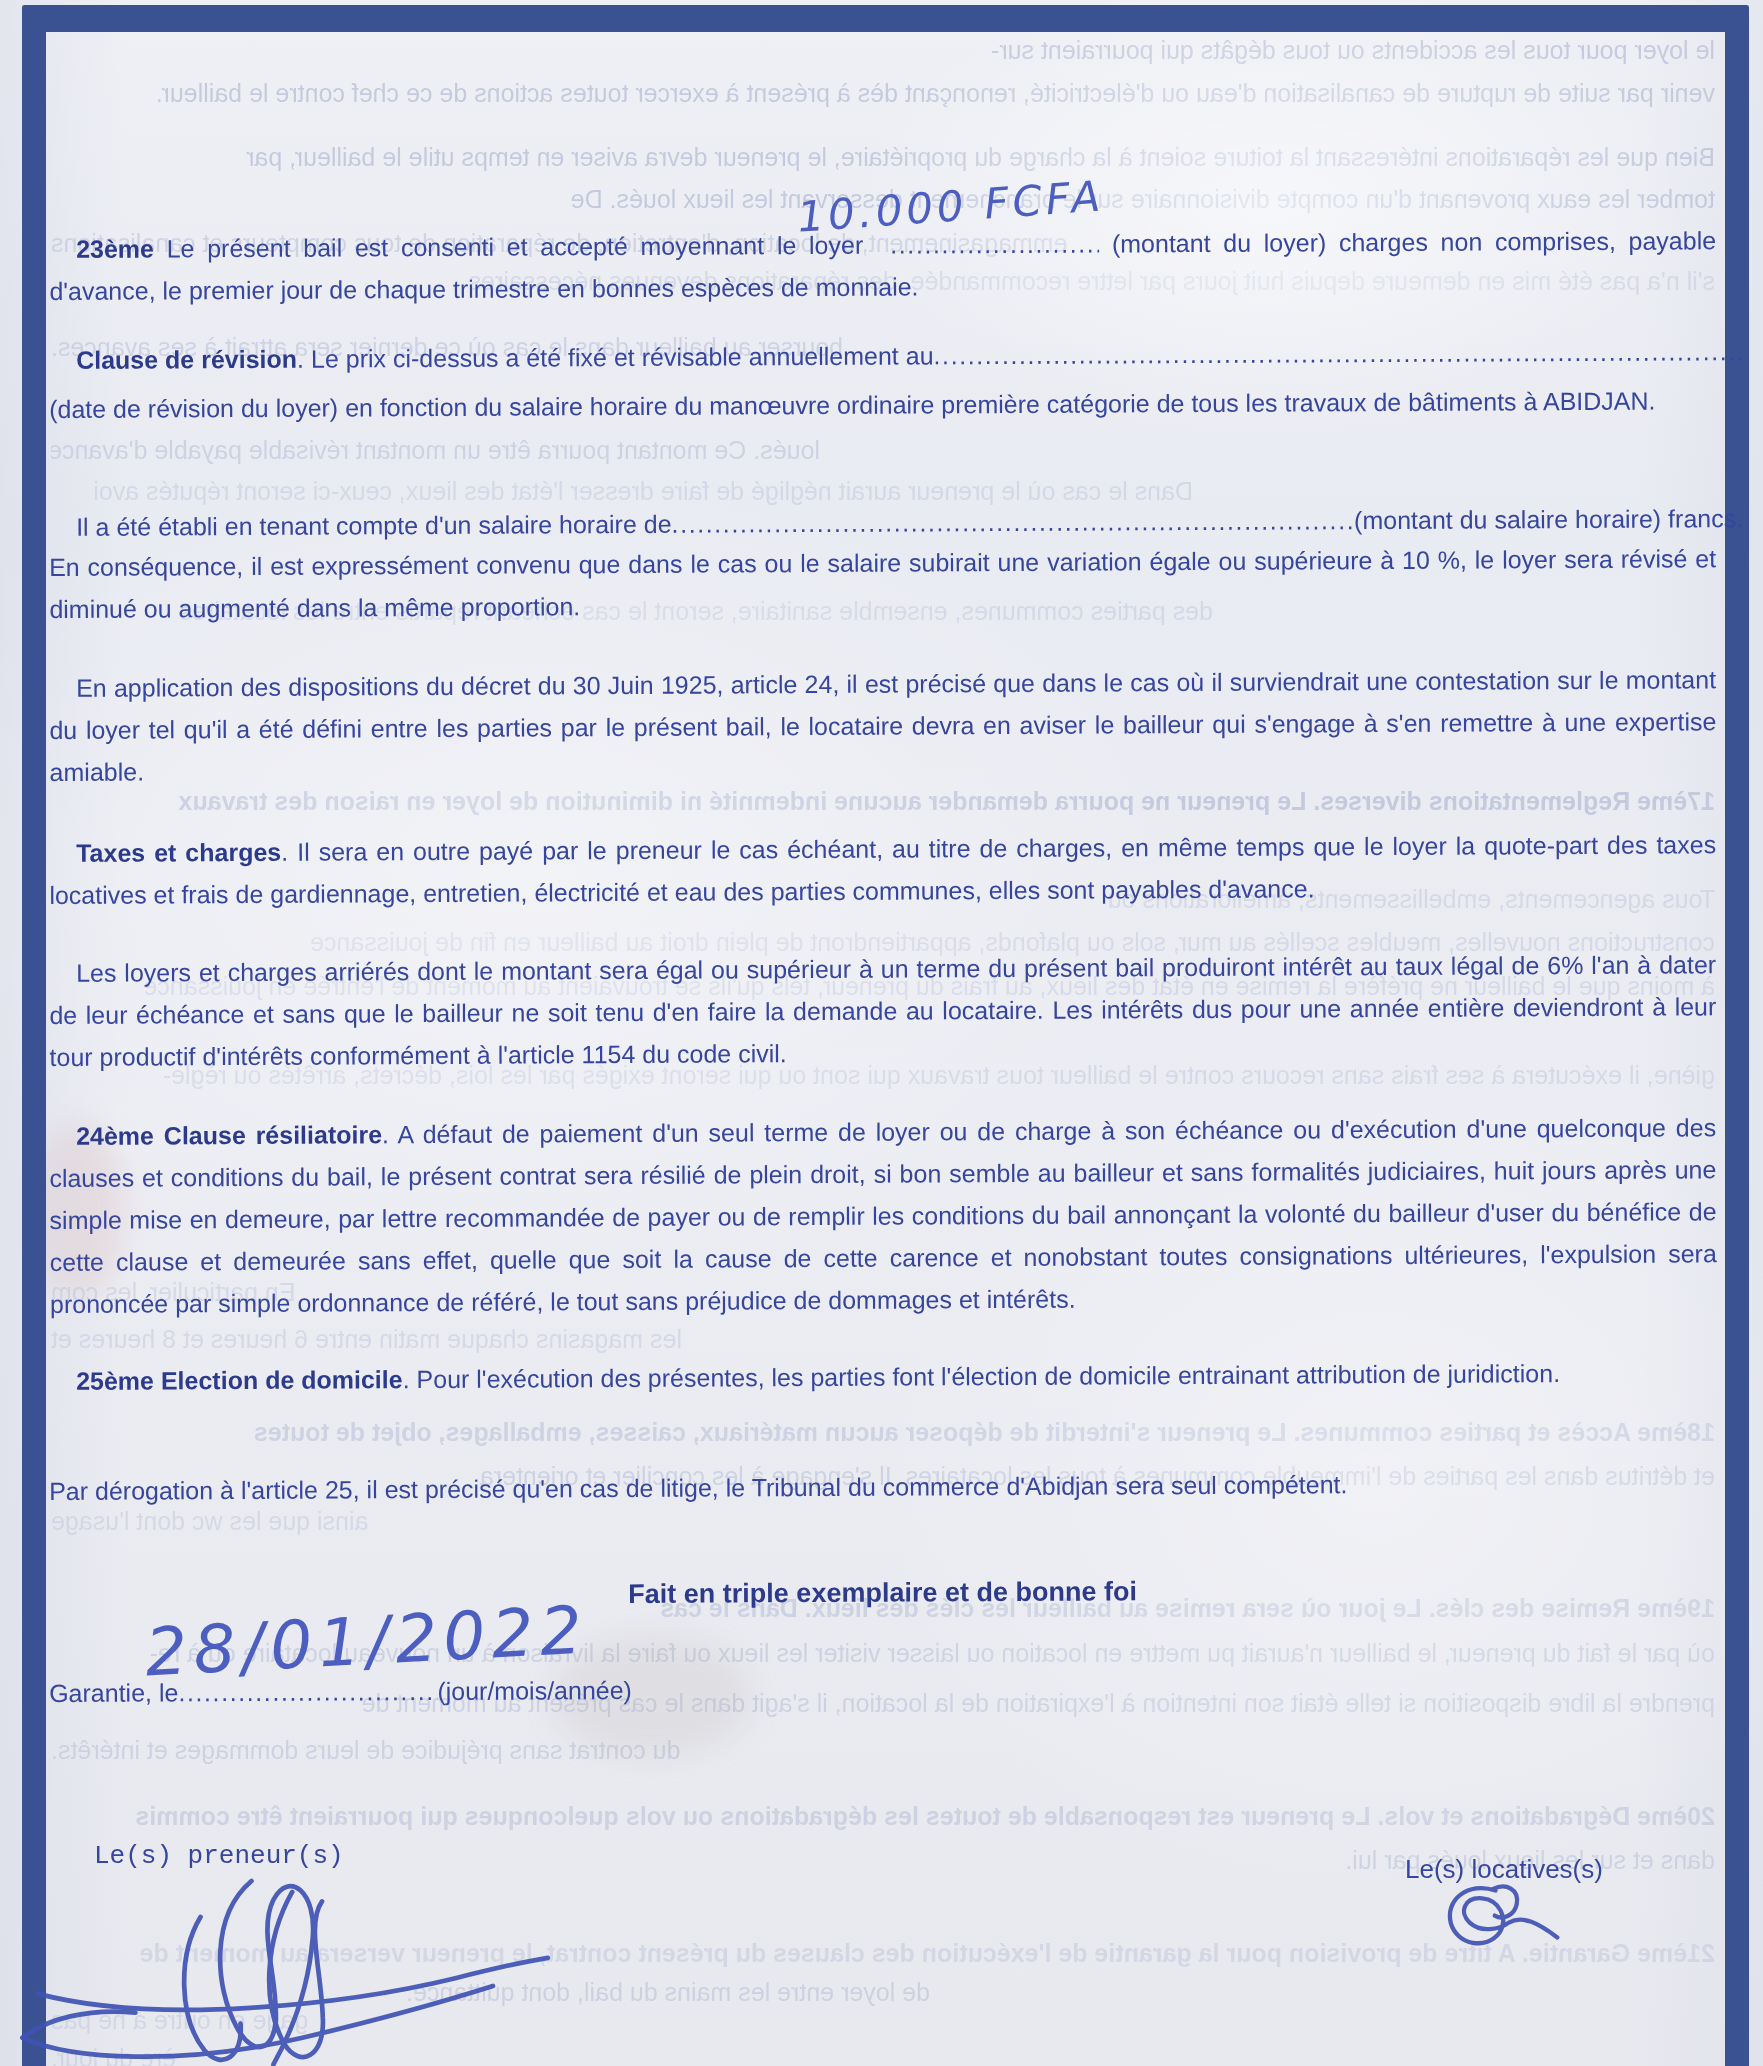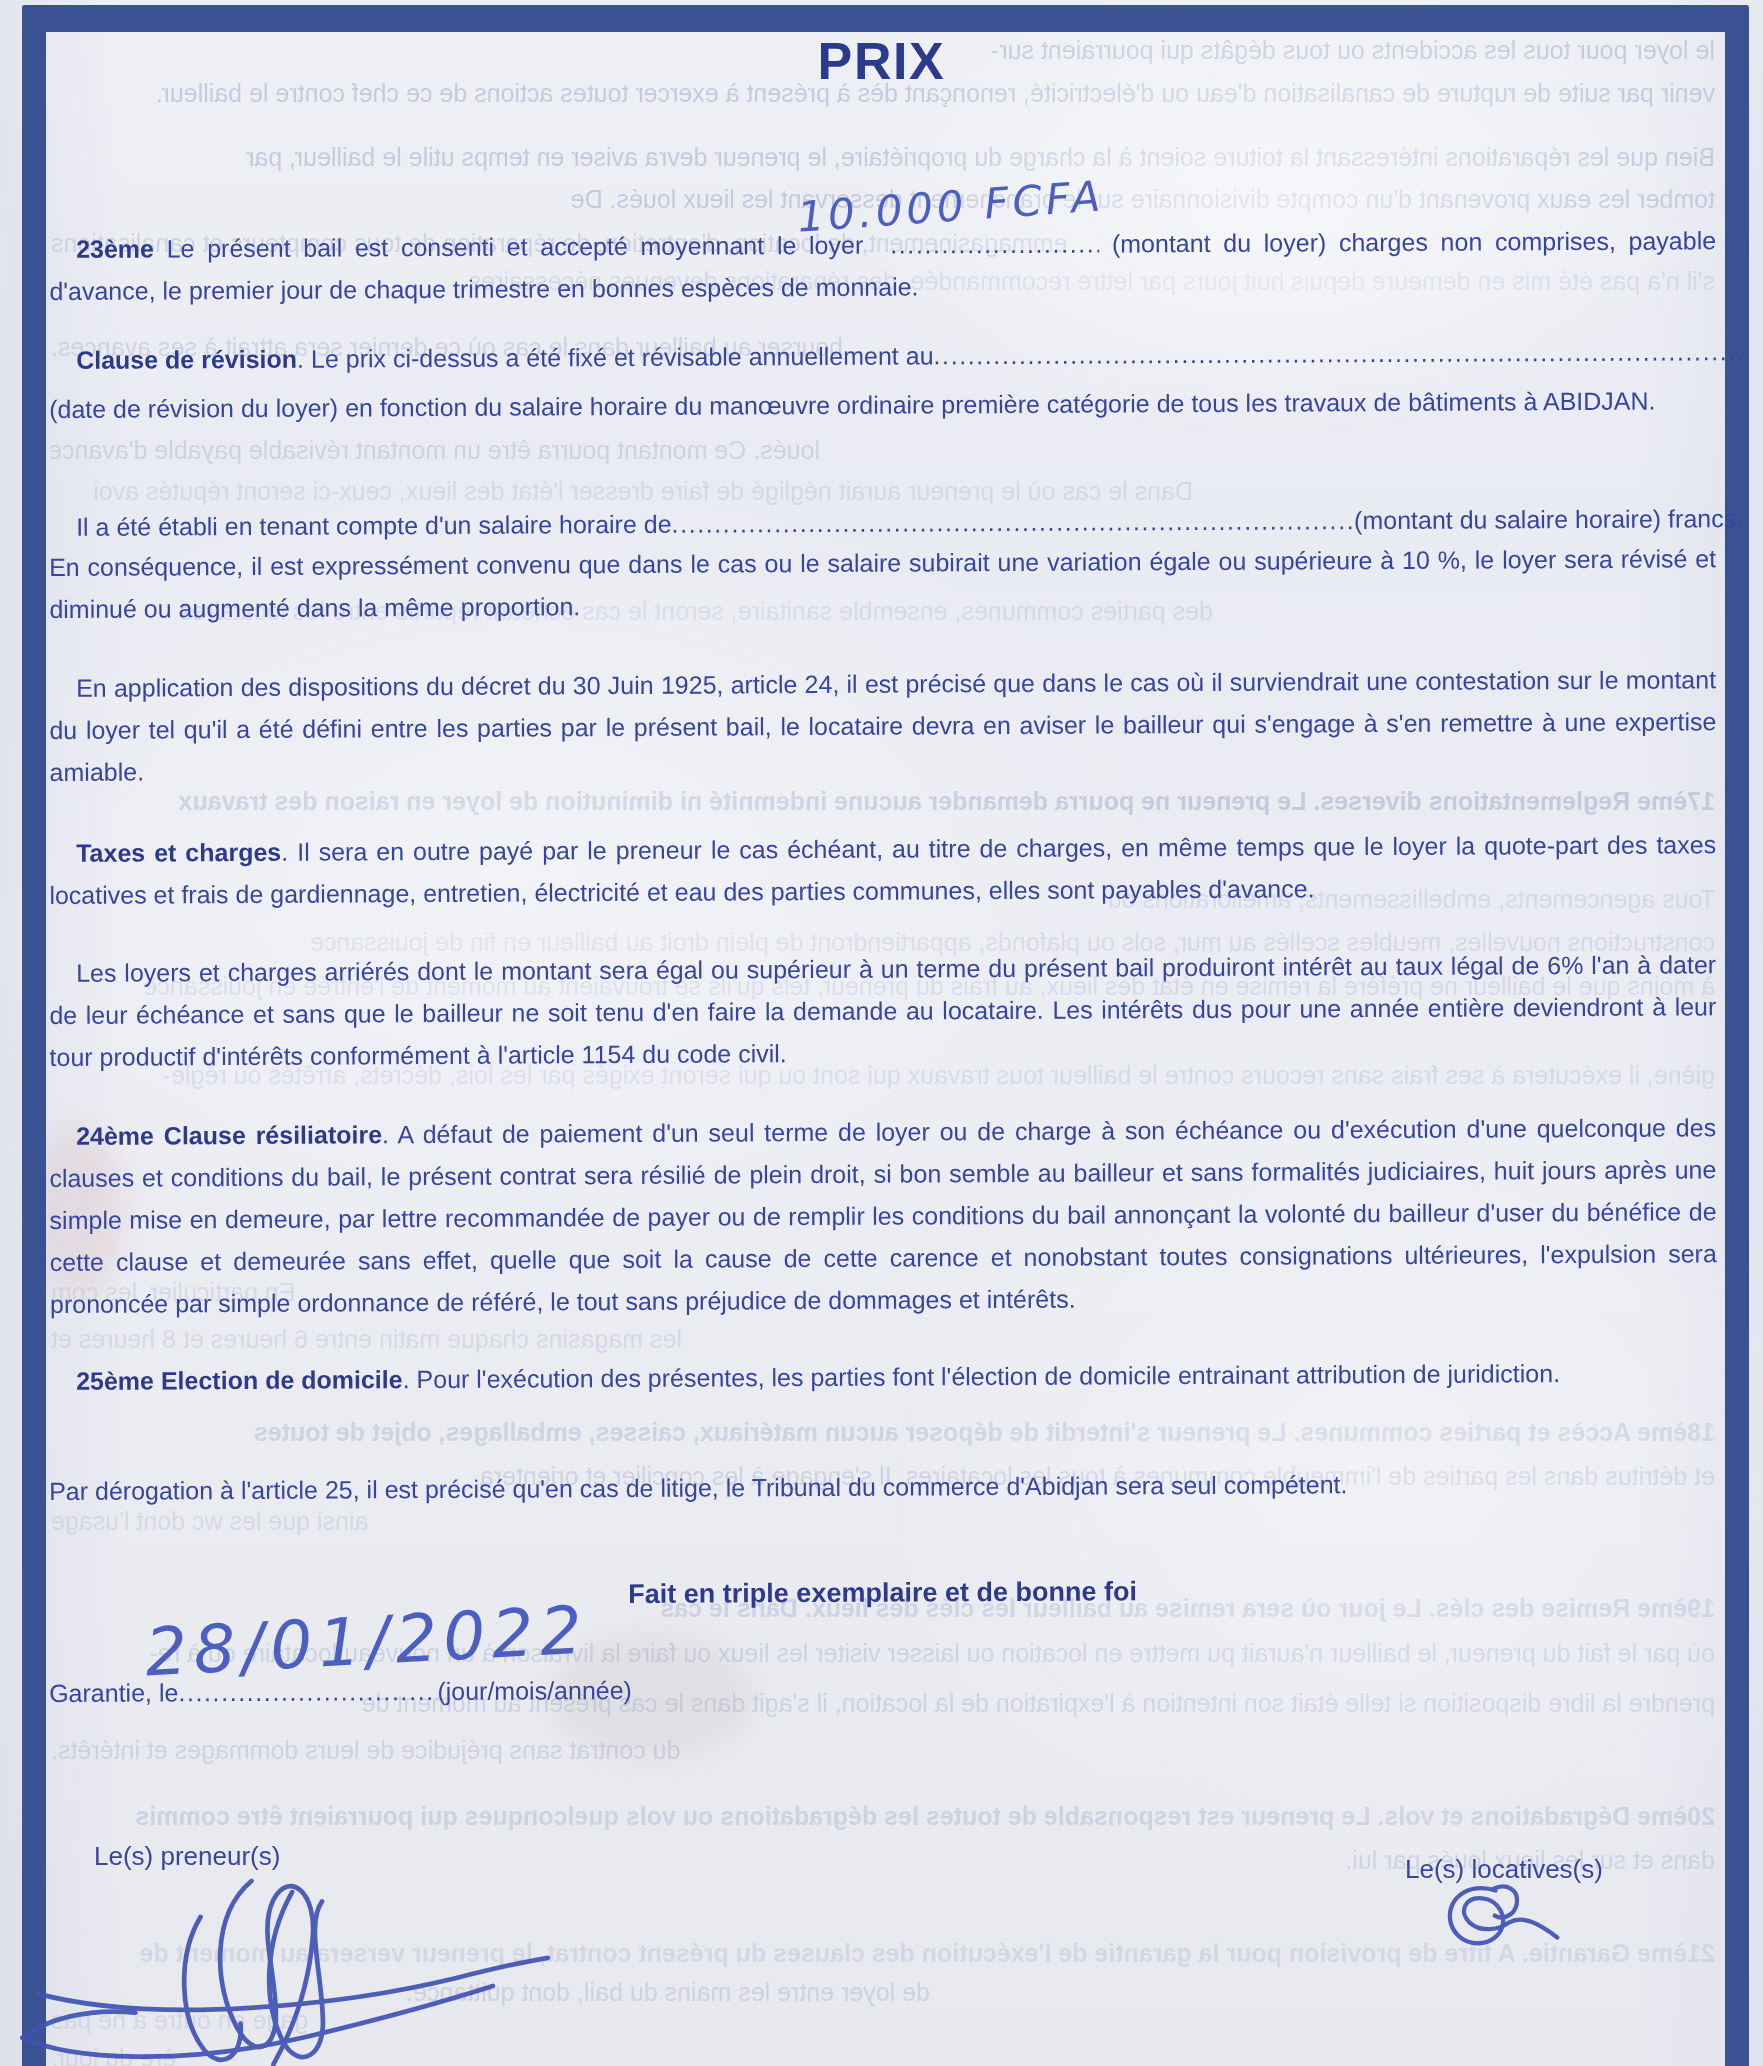--- a/index.html
+++ b/index.html
@@ -97,21 +97,20 @@
   <div class="bleed tail b-light" style="top:2006px;width:565px;">gage en outre à ne pas</div>
   <div class="bleed tail b-light" style="top:2044px;width:330px;">ère du jour.</div>
 
   <div class="stain" style="left:31px;top:1123px;width:94px;height:173px;background:rgba(195,130,120,.14);"></div>
   <div class="stain" style="left:550px;top:1633px;width:204px;height:126px;background:rgba(160,150,140,.12);"></div>
 
   <div class="texture"></div>
 
   <div class="frame"></div>
 
-  <div class="title">PRIX</div>
 
   <div class="par ind" style="top:228px;">
     <span class="lead">23ème</span><span> Le présent bail est consenti et accepté moyennant le loyer</span><span class="dots dots-fixed">....................................................................................................................................................................................................................................................................</span><span> (montant du loyer) charges non comprises, payable d'avance, le premier jour de chaque trimestre en bonnes espèces de monnaie.</span>
   </div>
   <span class="hand" id="hand-amount">10.000 FCFA</span>
 
   <div class="par flexline ind" style="top:339px;">
     <span class="lead">Clause de révision</span>
       <span>. Le prix ci-dessus a été fixé et révisable annuellement au</span>
       <span class="dots dots-flex">....................................................................................................................................................................................................................................................................</span>
@@ -146,21 +145,21 @@
 
   <div class="par center" style="top:1576px;font-weight:bold;color:#2c3a8c;font-size:27px;">Fait en triple exemplaire et de bonne foi</div>
 
   <div class="par flexline" style="top:1672px;">
     <span>Garantie, le </span>
       <span class="dots dots-date">....................................................................................................................................................................................................................................................................</span>
       <span> (jour/mois/année)</span>
   </div>
   <span class="hand" id="hand-date">28/01/2022</span>
 
-  <div class="sig-label" style="left:94px;top:1841px;">Le(s) preneur(s)</div>
+  <div class="sig-label" style="left:94px;top:1841px;font-family:Liberation Mono, monospace;">Le(s) preneur(s)</div>
   <div class="sig-label" style="left:1405px;top:1854px;">Le(s) locatives(s)</div>
 
   <svg style="left:15.7px;top:1870px;" width="565" height="196" viewBox="0 0 720 250">
     <g fill="none" stroke="#3f53b4" stroke-width="6" stroke-linecap="round" opacity="0.92">
       <path d="M300,14 C248,58 252,148 282,202 C302,238 328,232 331,192 C334,138 308,78 328,38 C348,0 384,28 378,88 C372,158 348,212 328,248"></path>
       <path d="M352,28 C318,88 312,168 342,222 C362,254 394,238 391,188 C389,128 370,68 390,40"></path>
       <path d="M235,60 C205,110 208,190 240,230 C262,256 290,238 286,196"></path>
       <path d="M28,158 C180,198 420,172 560,138 C600,128 640,118 678,112"></path>
       <path d="M8,214 C70,242 210,250 365,214 C475,188 545,168 608,148"></path>
       <path d="M8,214 C38,190 92,176 152,182"></path>

